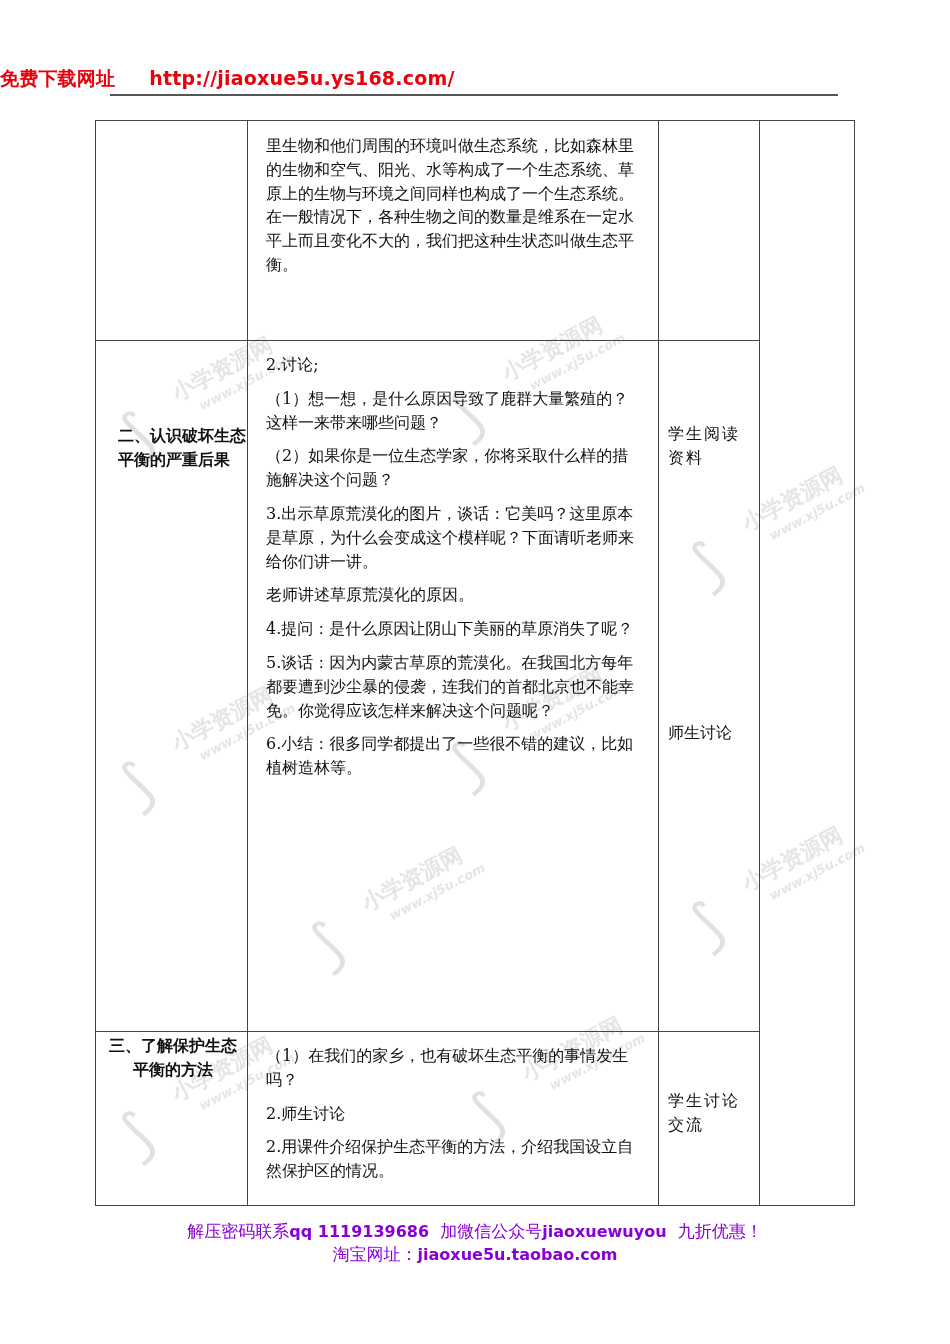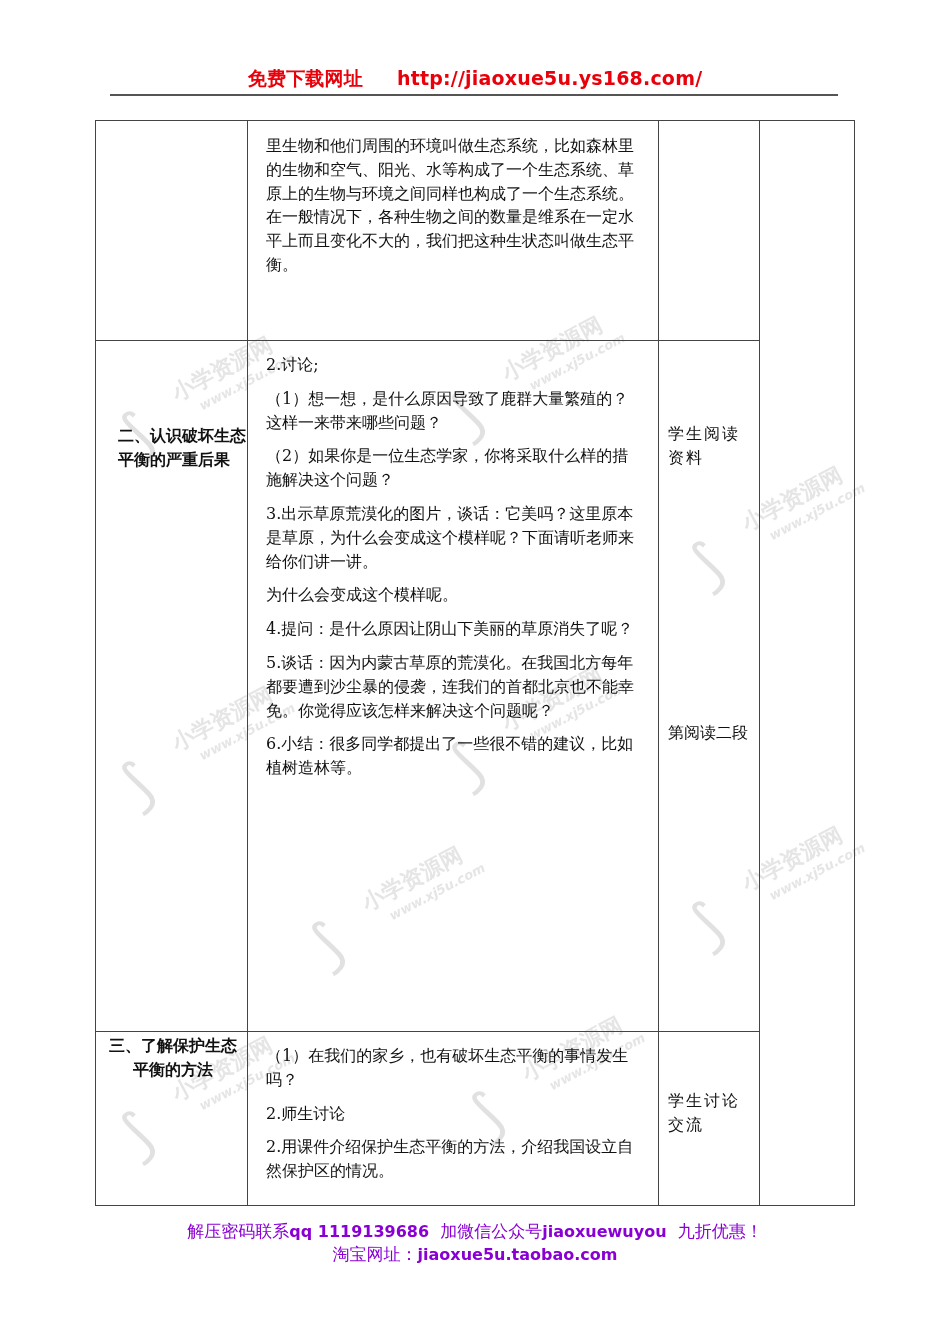--- a/index.html
+++ b/index.html
@@ -1,18 +1,18 @@
 <!DOCTYPE html>
 <html><head>
 <meta charset="utf-8">
 <style>
   html, body { margin: 0; padding: 0; background: #ffffff; }
   body { width: 950px; height: 1344px; position: relative; overflow: hidden;
          font-family: "DejaVu Serif", "Liberation Serif", serif; color: #111; }
-  .header { position: absolute; left: 0; top: 66px; width: 950px; text-align: center;
+  .header { position: absolute; left: 0; top: 66px; width: 950px; 
             font-family: "DejaVu Sans", "Liberation Sans", sans-serif; font-weight: bold;
             font-size: 19px; color: #e8000b; letter-spacing: 0.2px; }
   .header .gap { display: inline-block; width: 34px; }
   .header-rule { position: absolute; left: 110px; top: 94px; width: 728px; height: 2px; background: #555; }
   .line { position: absolute; background: #444; }
   .cell { position: absolute; font-size: 16px; line-height: 23.8px; }
   .cell p { margin: 10px; }
   .bold { font-family: "DejaVu Sans", "Liberation Sans", sans-serif; font-weight: bold; font-size: 16px; line-height: 23.5px; }
 
   .footer { position: absolute; left: 0; width: 950px; text-align: center;
@@ -95,27 +95,27 @@
   <div class="cell" style="left:256px; top:124px; width:396px;">
     <p>里生物和他们周围的环境叫做生态系统，比如森林里的生物和空气、阳光、水等构成了一个生态系统、草原上的生物与环境之间同样也构成了一个生态系统。在一般情况下，各种生物之间的数量是维系在一定水平上而且变化不大的，我们把这种生状态叫做生态平衡。</p>
   </div>
 
   <div class="cell bold" style="left:118px; top:424px; width:138px;">二、认识破坏生态平衡的严重后果</div>
   <div class="cell" style="left:256px; top:343px; width:396px;">
     <p>2.讨论;</p>
     <p>（1）想一想，是什么原因导致了鹿群大量繁殖的？这样一来带来哪些问题？</p>
     <p>（2）如果你是一位生态学家，你将采取什么样的措施解决这个问题？</p>
     <p>3.出示草原荒漠化的图片，谈话：它美吗？这里原本是草原，为什么会变成这个模样呢？下面请听老师来给你们讲一讲。</p>
-    <p>为什么会变成这个模样呢。</p>
+    <p>老师讲述草原荒漠化的原因。</p>
     <p>4.提问：是什么原因让阴山下美丽的草原消失了呢？</p>
     <p>5.谈话：因为内蒙古草原的荒漠化。在我国北方每年都要遭到沙尘暴的侵袭，连我们的首都北京也不能幸免。你觉得应该怎样来解决这个问题呢？</p>
     <p>6.小结：很多同学都提出了一些很不错的建议，比如植树造林等。</p>
   </div>
   <div class="cell" style="left:668px; top:422px; width:86px; letter-spacing:2px;">学生阅读资料</div>
-  <div class="cell" style="left:668px; top:721px; width:86px;">第阅读二段</div>
+  <div class="cell" style="left:668px; top:721px; width:86px;">师生讨论</div>
 
   <div class="cell bold" style="left:104px; top:1034px; width:138px;text-align:center;">三、了解保护生态平衡的方法</div>
   <div class="cell" style="left:256px; top:1034px; width:396px;">
     <p>（1）在我们的家乡，也有破坏生态平衡的事情发生吗？</p>
     <p>2.师生讨论</p>
     <p>2.用课件介绍保护生态平衡的方法，介绍我国设立自然保护区的情况。</p>
   </div>
   <div class="cell" style="left:668px; top:1089px; width:86px; letter-spacing:2px;">学生讨论交流</div>
 </div>
 

